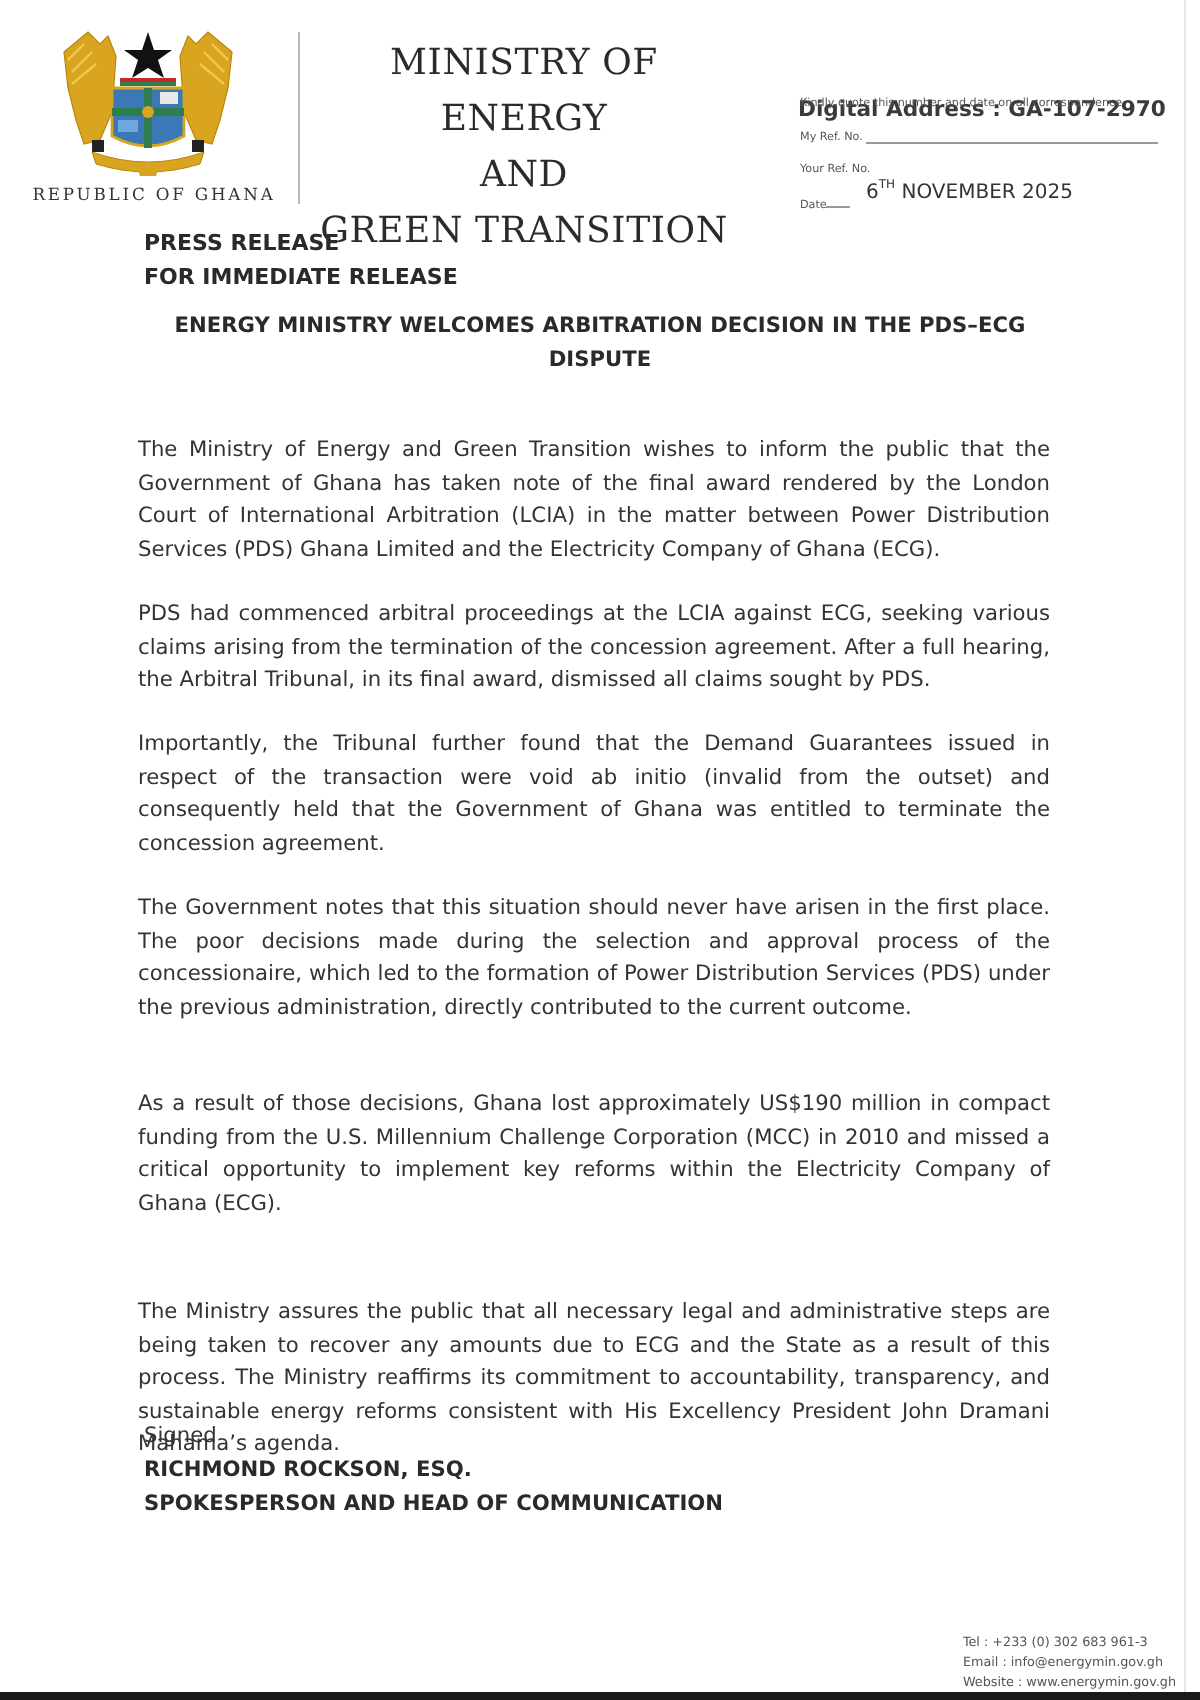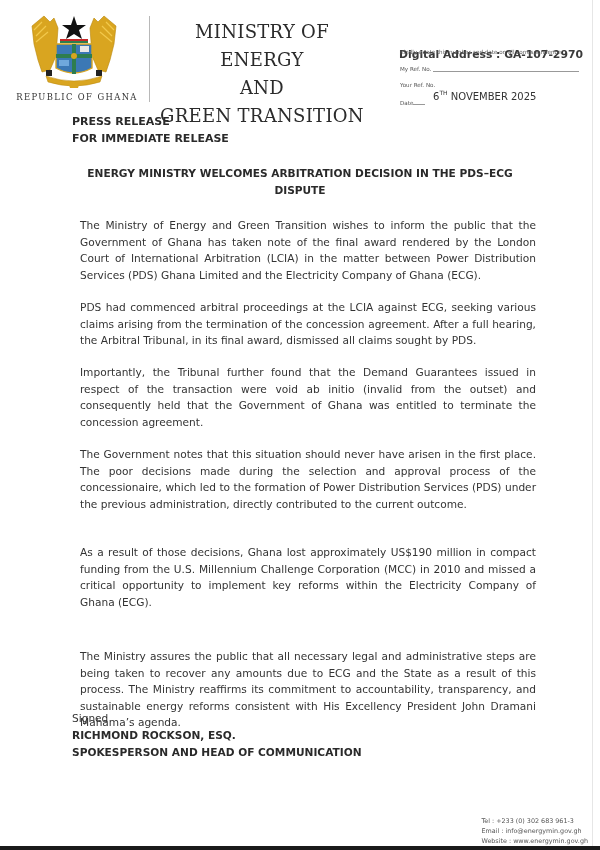--- a/index.html
+++ b/index.html
@@ -27,24 +27,24 @@
   .ref-line { position:absolute; left:400px; top:65px; font-size:5.6px; color:#555; display:flex; align-items:flex-end; }
   .ref-line .rule { display:inline-block; width:146px; border-bottom:1px solid #999; margin-left:2px; height:6px; }
   .your-ref { position:absolute; left:400px; top:82px; font-size:5.6px; color:#555; }
   .date-label { position:absolute; left:400px; top:100px; font-size:5.6px; color:#555; }
   .date-label .rule { display:inline-block; width:12px; border-bottom:1px solid #999; }
   .date-value { position:absolute; left:433px; top:91px; font-size:10px; color:#333; }
   .date-value sup { font-size:6px; vertical-align:top; position:relative; top:-2px; }
   .pr1, .pr2 { position:absolute; left:72px; font-weight:bold; font-size:11px; color:#2a2a2a; }
   .pr1 { top:115px; }
   .pr2 { top:132px; }
-  .headline { position:absolute; left:72px; top:165px; width:456px; text-align:center;
+  .headline { position:absolute; left:72px; top:155px; width:456px; text-align:center;
     font-weight:bold; font-size:10.6px; line-height:17px; color:#2a2a2a; }
 
-  .para { position:absolute; left:80px; width:456px; text-align:justify; font-size:10.6px; line-height:16.6px; color:#333; }
+  .para { position:absolute; left:69px; width:456px; text-align:justify; font-size:10.6px; line-height:16.6px; color:#333; }
   .p1 { top:217px; }
   .p2 { top:299px; }
   .p3 { top:364px; }
   .p4 { top:446px; }
   .p5 { top:544px; }
   .p6 { top:608px;margin-top:40px; }
 
   .signed { position:absolute; left:72px; top:712px; font-size:10.6px; color:#333; }
   .sig-name { position:absolute; left:72px; top:729px; font-weight:bold; font-size:10.6px; color:#2a2a2a; }
   .sig-title { position:absolute; left:72px; top:746px; font-weight:bold; font-size:10.6px; color:#2a2a2a; }

